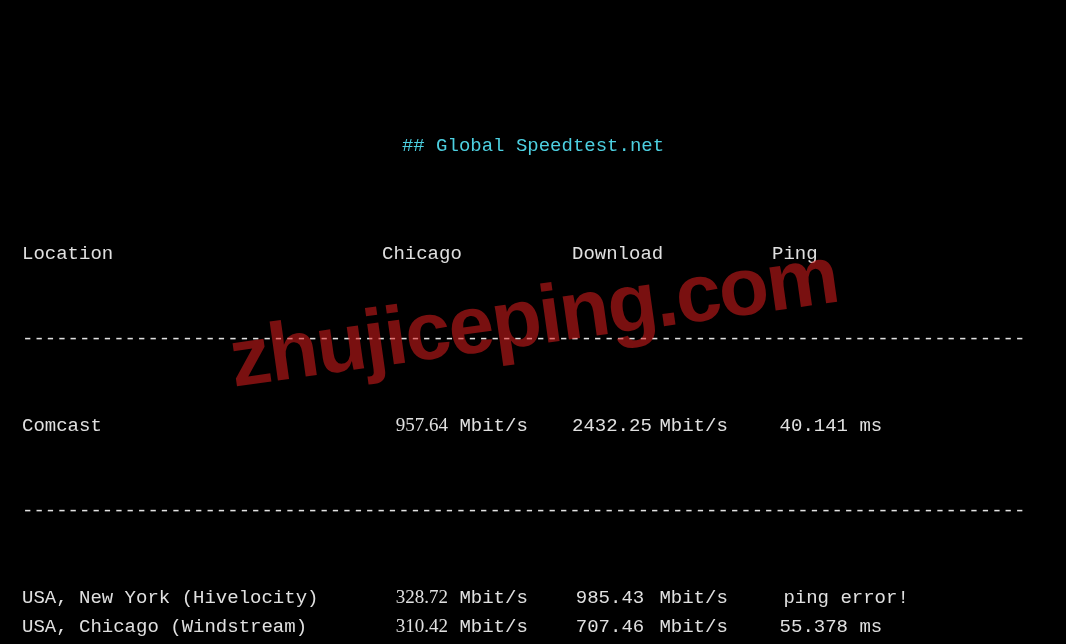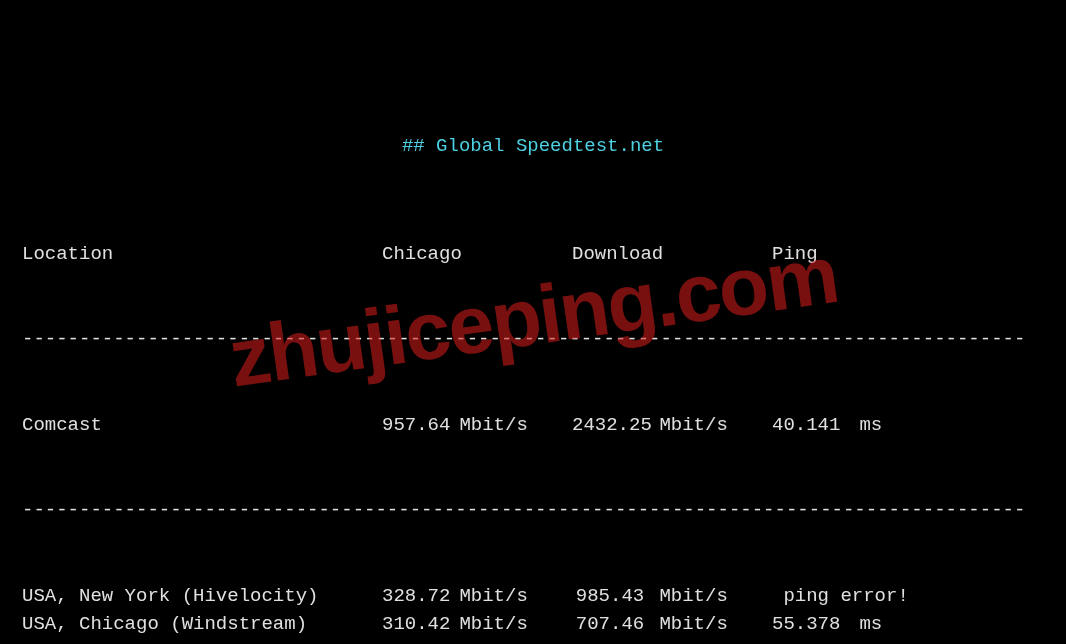--- a/index.html
+++ b/index.html
@@ -45,23 +45,23 @@
       font-weight: bold;
       color: rgba(220, 30, 30, 0.55);
       pointer-events: none;
       letter-spacing: -2px;
       white-space: nowrap;
     }
     .col-loc { display: inline-block; width: 360px; }
     .col-up { display: inline-block; width: 190px; }
     .col-dl { display: inline-block; width: 200px; font-family: Liberation Mono, monospace; }
     .col-ping { display: inline-block; }
-    .pad-up { display: inline-block; text-align: right; width: 66px; }
+    .pad-up { display: inline-block; text-align: right; width: 66px; font-family: Liberation Serif, serif; }
     .pad-dl { display: inline-block; text-align: center; width: 76px; }
-    .pad-ping { display: inline-block; width: 76px; }
+    .pad-ping { display: inline-block; text-align: right; width: 76px; }
   </style>
 </head>
 <body>
 
 
 
 <div class="title">## Global Speedtest.net</div>
 
 <div class="header-row"><span class="col-loc">Location</span><span class="col-up">Chicago</span><span class="col-dl">Download</span><span class="col-ping">Ping</span></div>
 

